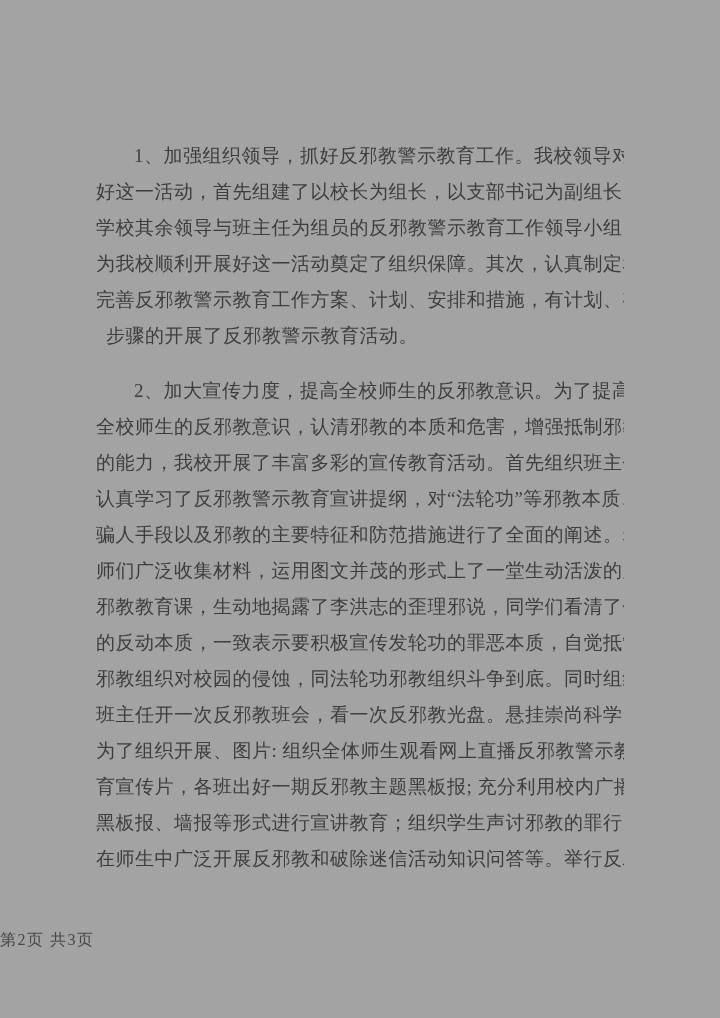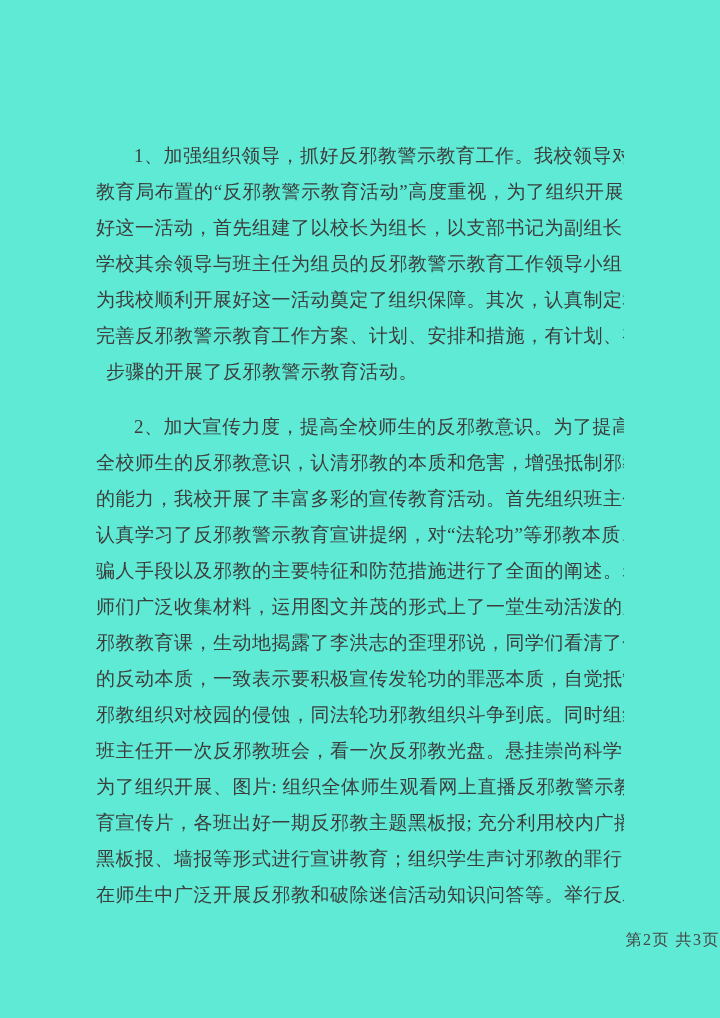--- a/index.html
+++ b/index.html
@@ -9,21 +9,21 @@
   body {
     width: 720px;
     height: 1018px;
     background: #ffffff;
     font-family: "Liberation Serif", "DejaVu Serif", serif;
   }
   .page {
     position: relative;
     width: 720px;
     height: 1018px;
-    background: #5eead4;
+    background: #a3a3a3;
     overflow: hidden;
   }
   .content {
     position: absolute;
     left: 96px;
     top: 138px;
     width: 528px;
   }
   .para {
     margin: 0;
@@ -49,35 +49,34 @@
   }
   .line.short {
     text-align-last: left;
     margin-left: 10px;
   }
   .footer {
     position: absolute;
     top: 930px;
     left: 0;
     width: 720px;
-    text-align: right;
+    text-align: left;
     font-size: 16px;
     letter-spacing: 1.5px;
     color: #474747;
   }
 </style>
 </head>
 <body>
 
 <div class="page">
   <div class="content">
 
     <div class="para">
       <div class="line indent">1、加强组织领导，抓好反邪教警示教育工作。我校领导对</div>
-      <div class="line">教育局布置的“反邪教警示教育活动”高度重视，为了组织开展</div>
       <div class="line">好这一活动，首先组建了以校长为组长，以支部书记为副组长，</div>
       <div class="line">学校其余领导与班主任为组员的反邪教警示教育工作领导小组，</div>
       <div class="line">为我校顺利开展好这一活动奠定了组织保障。其次，认真制定和</div>
       <div class="line">完善反邪教警示教育工作方案、计划、安排和措施，有计划、有</div>
       <div class="line short">步骤的开展了反邪教警示教育活动。</div>
     </div>
 
     <div class="para">
       <div class="line indent">2、加大宣传力度，提高全校师生的反邪教意识。为了提高</div>
       <div class="line">全校师生的反邪教意识，认清邪教的本质和危害，增强抵制邪教</div>

